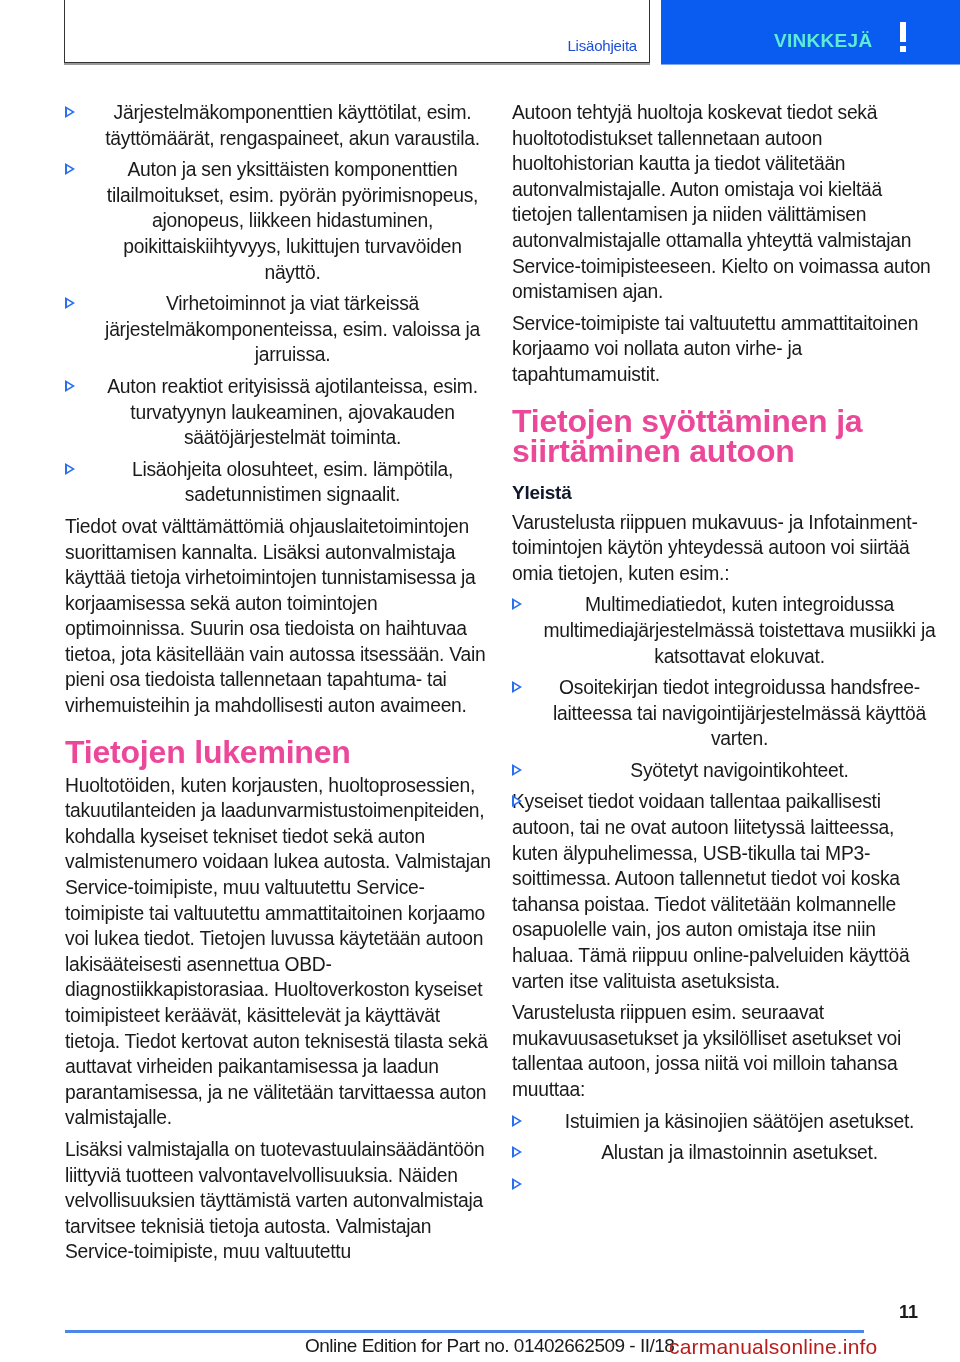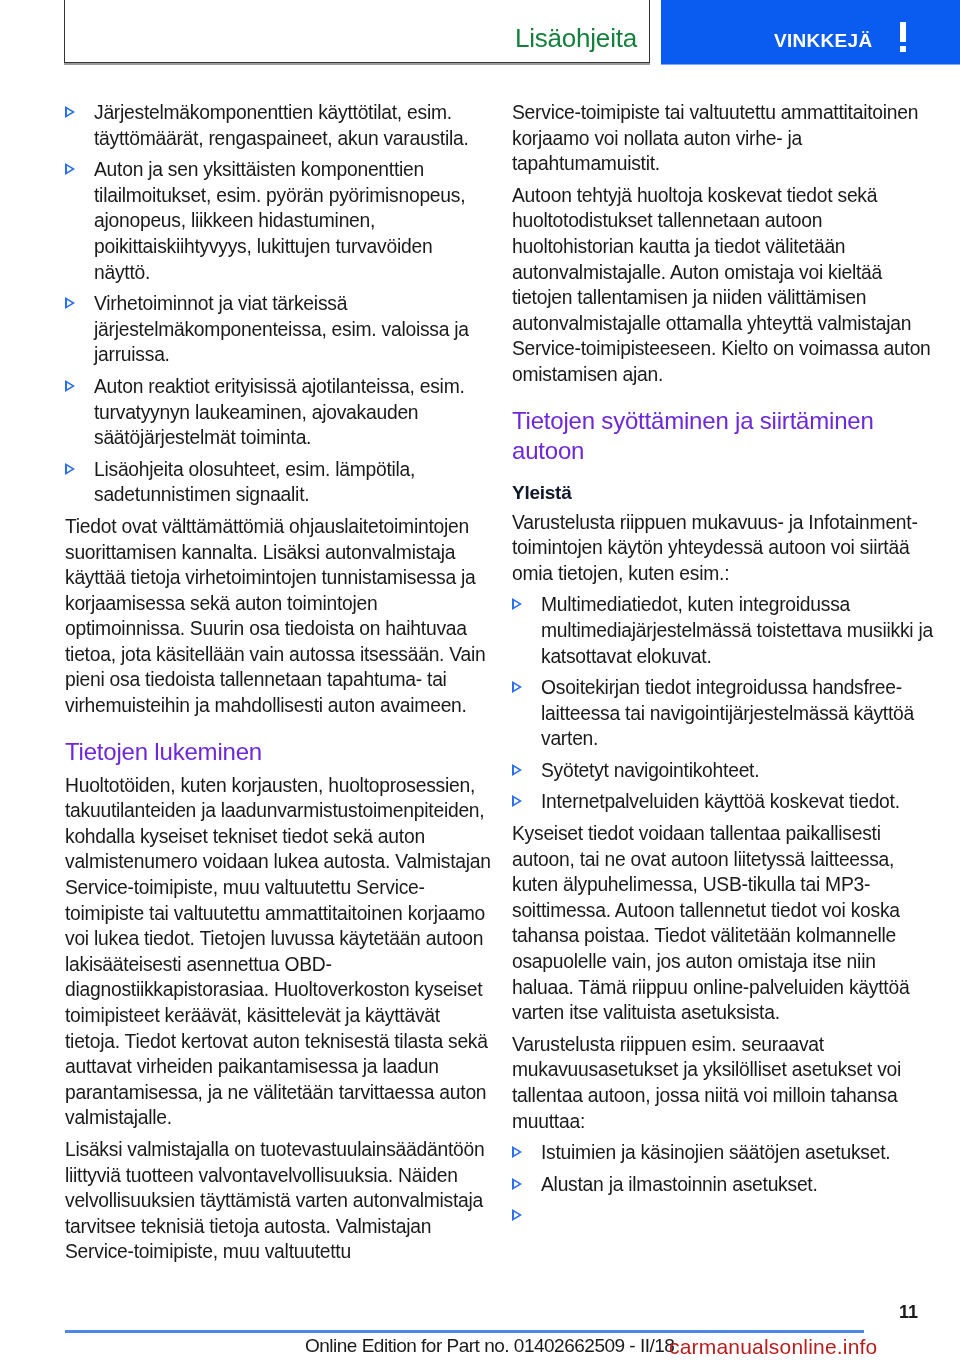--- a/index.html
+++ b/index.html
@@ -1,42 +1,42 @@
 <!DOCTYPE html>
 <html><head>
 <meta charset="utf-8">
 <style>
   html, body { margin: 0; padding: 0; background: #ffffff; }
   body { width: 960px; height: 1362px; position: relative; overflow: hidden;
          font-family: "Liberation Sans", sans-serif; color: #1a1a1a; }
 
   .hdr-box { position: absolute; left: 64px; top: -2px; width: 584px; height: 64px;
              border: 1px solid #333; border-top: none; box-shadow: 0 2px 0 #9a9a9a; background: #fff; }
-  .hdr-label { position: absolute; right: 12px; bottom: 8px; font-size: 26px; color: #15803d; letter-spacing: -0.2px; }
+  .hdr-label { position: absolute; right: 12px; bottom: 8px; font-size: 15px; color: #1d4ed8; letter-spacing: -0.2px; }
   .hdr-tab { position: absolute; left: 661px; top: 0; width: 299px; height: 64px; background: #0a5cf0;
              border-bottom: 1px solid #7fa6f5; }
-  .hdr-tab-label { position: absolute; left: 113px; top: 30px; font-size: 19px; font-weight: bold; color: #ffffff; letter-spacing: 0.3px; }
+  .hdr-tab-label { position: absolute; left: 113px; top: 30px; font-size: 19px; font-weight: bold; color: #5eead4; letter-spacing: 0.3px; }
   .hdr-tab-icon { position: absolute; left: 238px; top: 22px; width: 8px; height: 30px; }
   .hdr-tab-icon .bar { position: absolute; left: 1px; top: 0; width: 6px; height: 20px; background: #fff; }
   .hdr-tab-icon .dot { position: absolute; left: 1px; top: 24px; width: 6px; height: 6px; background: #fff; }
 
   .col { position: absolute; top: 100px; width: 426px; font-size: 19.3px; line-height: 25.6px; letter-spacing: -0.25px; }
   .col.left { left: 65px; }
   .col.right { left: 512px; }
 
-  .bullet { position: relative; padding-left: 29px; margin: 0 0 6px 0; }
+  .bullet { position: relative; padding-left: 29px; margin: 0 0 6px 0; text-align: center; }
   .bullet .tri { position: absolute; left: 0; top: 6px; width: 0; height: 0;
                  border-top: 6px solid transparent; border-bottom: 6px solid transparent;
                  border-left: 10px solid #2a6ff0; }
   .bullet .tri::after { content: ""; position: absolute; left: -8px; top: -3px; width: 0; height: 0;
                  border-top: 3px solid transparent; border-bottom: 3px solid transparent;
                  border-left: 5px solid #fff; }
   .para { margin: 0 0 6px 0; }
 
-  .h1 { color: #6d28d9; font-weight: normal; font-size: 24px; line-height: 30px; margin: 18px 0 6px 0; letter-spacing: -0.2px; }
+  .h1 { color: #ec4899; font-weight: bold; font-size: 32px; line-height: 30px; margin: 18px 0 6px 0; letter-spacing: -0.2px; }
   .h2 { color: #0f172a; font-weight: bold; font-size: 19px; line-height: 26px; margin: 14px 0 4px 0; }
 
   .footer-line { position: absolute; left: 65px; top: 1330px; width: 799px; height: 3px; background: #4b86e8; }
   .page-num { position: absolute; left: 899px; top: 1302px; font-size: 18px; font-weight: bold; color: #1a1a1a; }
   .footer-text { position: absolute; left: 305px; top: 1335px; font-size: 19px; color: #1a1a1a; letter-spacing: -0.5px; }
   .footer-site { position: absolute; left: 669px; top: 1335px; font-size: 21px; color: #b91c1c; letter-spacing: 0.2px; }
 </style>
 </head>
 <body>
 
@@ -57,29 +57,29 @@
   <div class="bullet"><span class="tri"></span><span>Virhetoiminnot ja viat tärkeissä järjestelmäkomponenteissa, esim. valoissa ja jarruissa.</span></div>
   <div class="bullet"><span class="tri"></span><span>Auton reaktiot erityisissä ajotilanteissa, esim. turvatyynyn laukeaminen, ajovakauden säätöjärjestelmät toiminta.</span></div>
   <div class="bullet"><span class="tri"></span><span>Lisäohjeita olosuhteet, esim. lämpötila, sadetunnistimen signaalit.</span></div>
   <p class="para">Tiedot ovat välttämättömiä ohjauslaitetoimintojen suorittamisen kannalta. Lisäksi autonvalmistaja käyttää tietoja virhetoimintojen tunnistamisessa ja korjaamisessa sekä auton toimintojen optimoinnissa. Suurin osa tiedoista on haihtuvaa tietoa, jota käsitellään vain autossa itsessään. Vain pieni osa tiedoista tallennetaan tapahtuma- tai virhemuisteihin ja mahdollisesti auton avaimeen.</p>
   <div class="h1">Tietojen lukeminen</div>
   <p class="para">Huoltotöiden, kuten korjausten, huoltoprosessien, takuutilanteiden ja laadunvarmistustoimenpiteiden, kohdalla kyseiset tekniset tiedot sekä auton valmistenumero voidaan lukea autosta. Valmistajan Service-toimipiste, muu valtuutettu Service-toimipiste tai valtuutettu ammattitaitoinen korjaamo voi lukea tiedot. Tietojen luvussa käytetään autoon lakisääteisesti asennettua OBD-diagnostiikkapistorasiaa. Huoltoverkoston kyseiset toimipisteet keräävät, käsittelevät ja käyttävät tietoja. Tiedot kertovat auton teknisestä tilasta sekä auttavat virheiden paikantamisessa ja laadun parantamisessa, ja ne välitetään tarvittaessa auton valmistajalle.</p>
   <p class="para">Lisäksi valmistajalla on tuotevastuulainsäädäntöön liittyviä tuotteen valvontavelvollisuuksia. Näiden velvollisuuksien täyttämistä varten autonvalmistaja tarvitsee teknisiä tietoja autosta. Valmistajan Service-toimipiste, muu valtuutettu</p>
 </div>
 
 <div class="col right">
+  <p class="para">Autoon tehtyjä huoltoja koskevat tiedot sekä huoltotodistukset tallennetaan autoon huoltohistorian kautta ja tiedot välitetään autonvalmistajalle. Auton omistaja voi kieltää tietojen tallentamisen ja niiden välittämisen autonvalmistajalle ottamalla yhteyttä valmistajan Service-toimipisteeseen. Kielto on voimassa auton omistamisen ajan.</p>
   <p class="para">Service-toimipiste tai valtuutettu ammattitaitoinen korjaamo voi nollata auton virhe- ja tapahtumamuistit.</p>
-  <p class="para">Autoon tehtyjä huoltoja koskevat tiedot sekä huoltotodistukset tallennetaan autoon huoltohistorian kautta ja tiedot välitetään autonvalmistajalle. Auton omistaja voi kieltää tietojen tallentamisen ja niiden välittämisen autonvalmistajalle ottamalla yhteyttä valmistajan Service-toimipisteeseen. Kielto on voimassa auton omistamisen ajan.</p>
   <div class="h1">Tietojen syöttäminen ja siirtäminen autoon</div>
   <div class="h2">Yleistä</div>
   <p class="para">Varustelusta riippuen mukavuus- ja Infotainment-toimintojen käytön yhteydessä autoon voi siirtää omia tietojen, kuten esim.:</p>
   <div class="bullet"><span class="tri"></span><span>Multimediatiedot, kuten integroidussa multimediajärjestelmässä toistettava musiikki ja katsottavat elokuvat.</span></div>
   <div class="bullet"><span class="tri"></span><span>Osoitekirjan tiedot integroidussa handsfree-laitteessa tai navigointijärjestelmässä käyttöä varten.</span></div>
   <div class="bullet"><span class="tri"></span><span>Syötetyt navigointikohteet.</span></div>
-  <div class="bullet"><span class="tri"></span><span>Internetpalveluiden käyttöä koskevat tiedot.</span></div>
+  <div class="bullet"><span class="tri"></span></div>
   <p class="para">Kyseiset tiedot voidaan tallentaa paikallisesti autoon, tai ne ovat autoon liitetyssä laitteessa, kuten älypuhelimessa, USB-tikulla tai MP3-soittimessa. Autoon tallennetut tiedot voi koska tahansa poistaa. Tiedot välitetään kolmannelle osapuolelle vain, jos auton omistaja itse niin haluaa. Tämä riippuu online-palveluiden käyttöä varten itse valituista asetuksista.</p>
   <p class="para">Varustelusta riippuen esim. seuraavat mukavuusasetukset ja yksilölliset asetukset voi tallentaa autoon, jossa niitä voi milloin tahansa muuttaa:</p>
   <div class="bullet"><span class="tri"></span><span>Istuimien ja käsinojien säätöjen asetukset.</span></div>
   <div class="bullet"><span class="tri"></span><span>Alustan ja ilmastoinnin asetukset.</span></div>
   <div class="bullet"><span class="tri"></span></div>
 </div>
 
 <div class="page-num">11</div>
 <div class="footer-line"></div>
 <div class="footer-text">Online Edition for Part no. 01402662509 - II/18</div>

